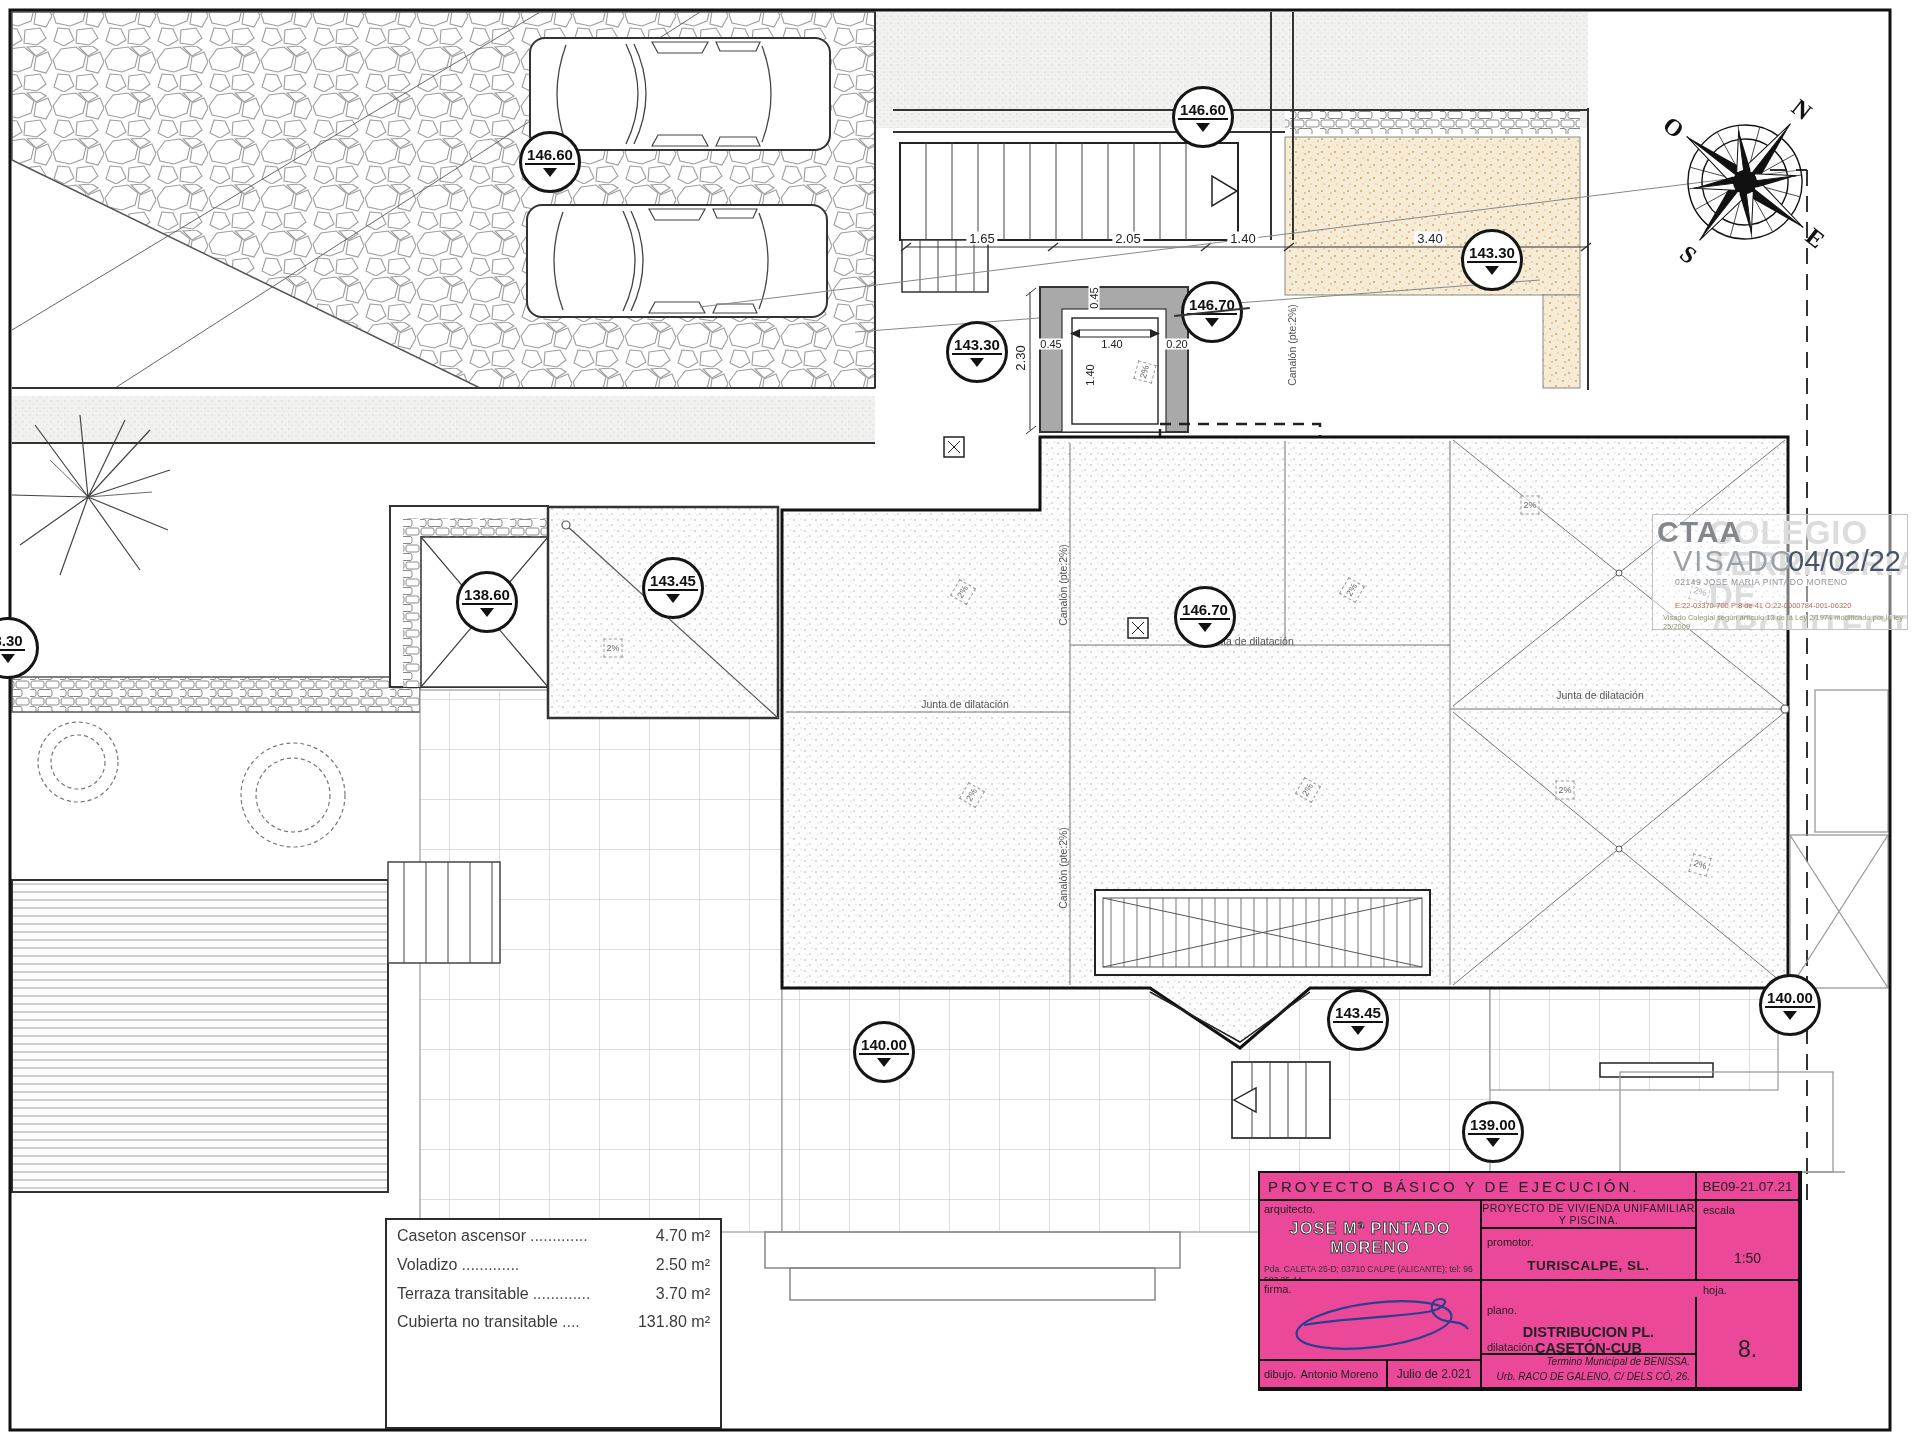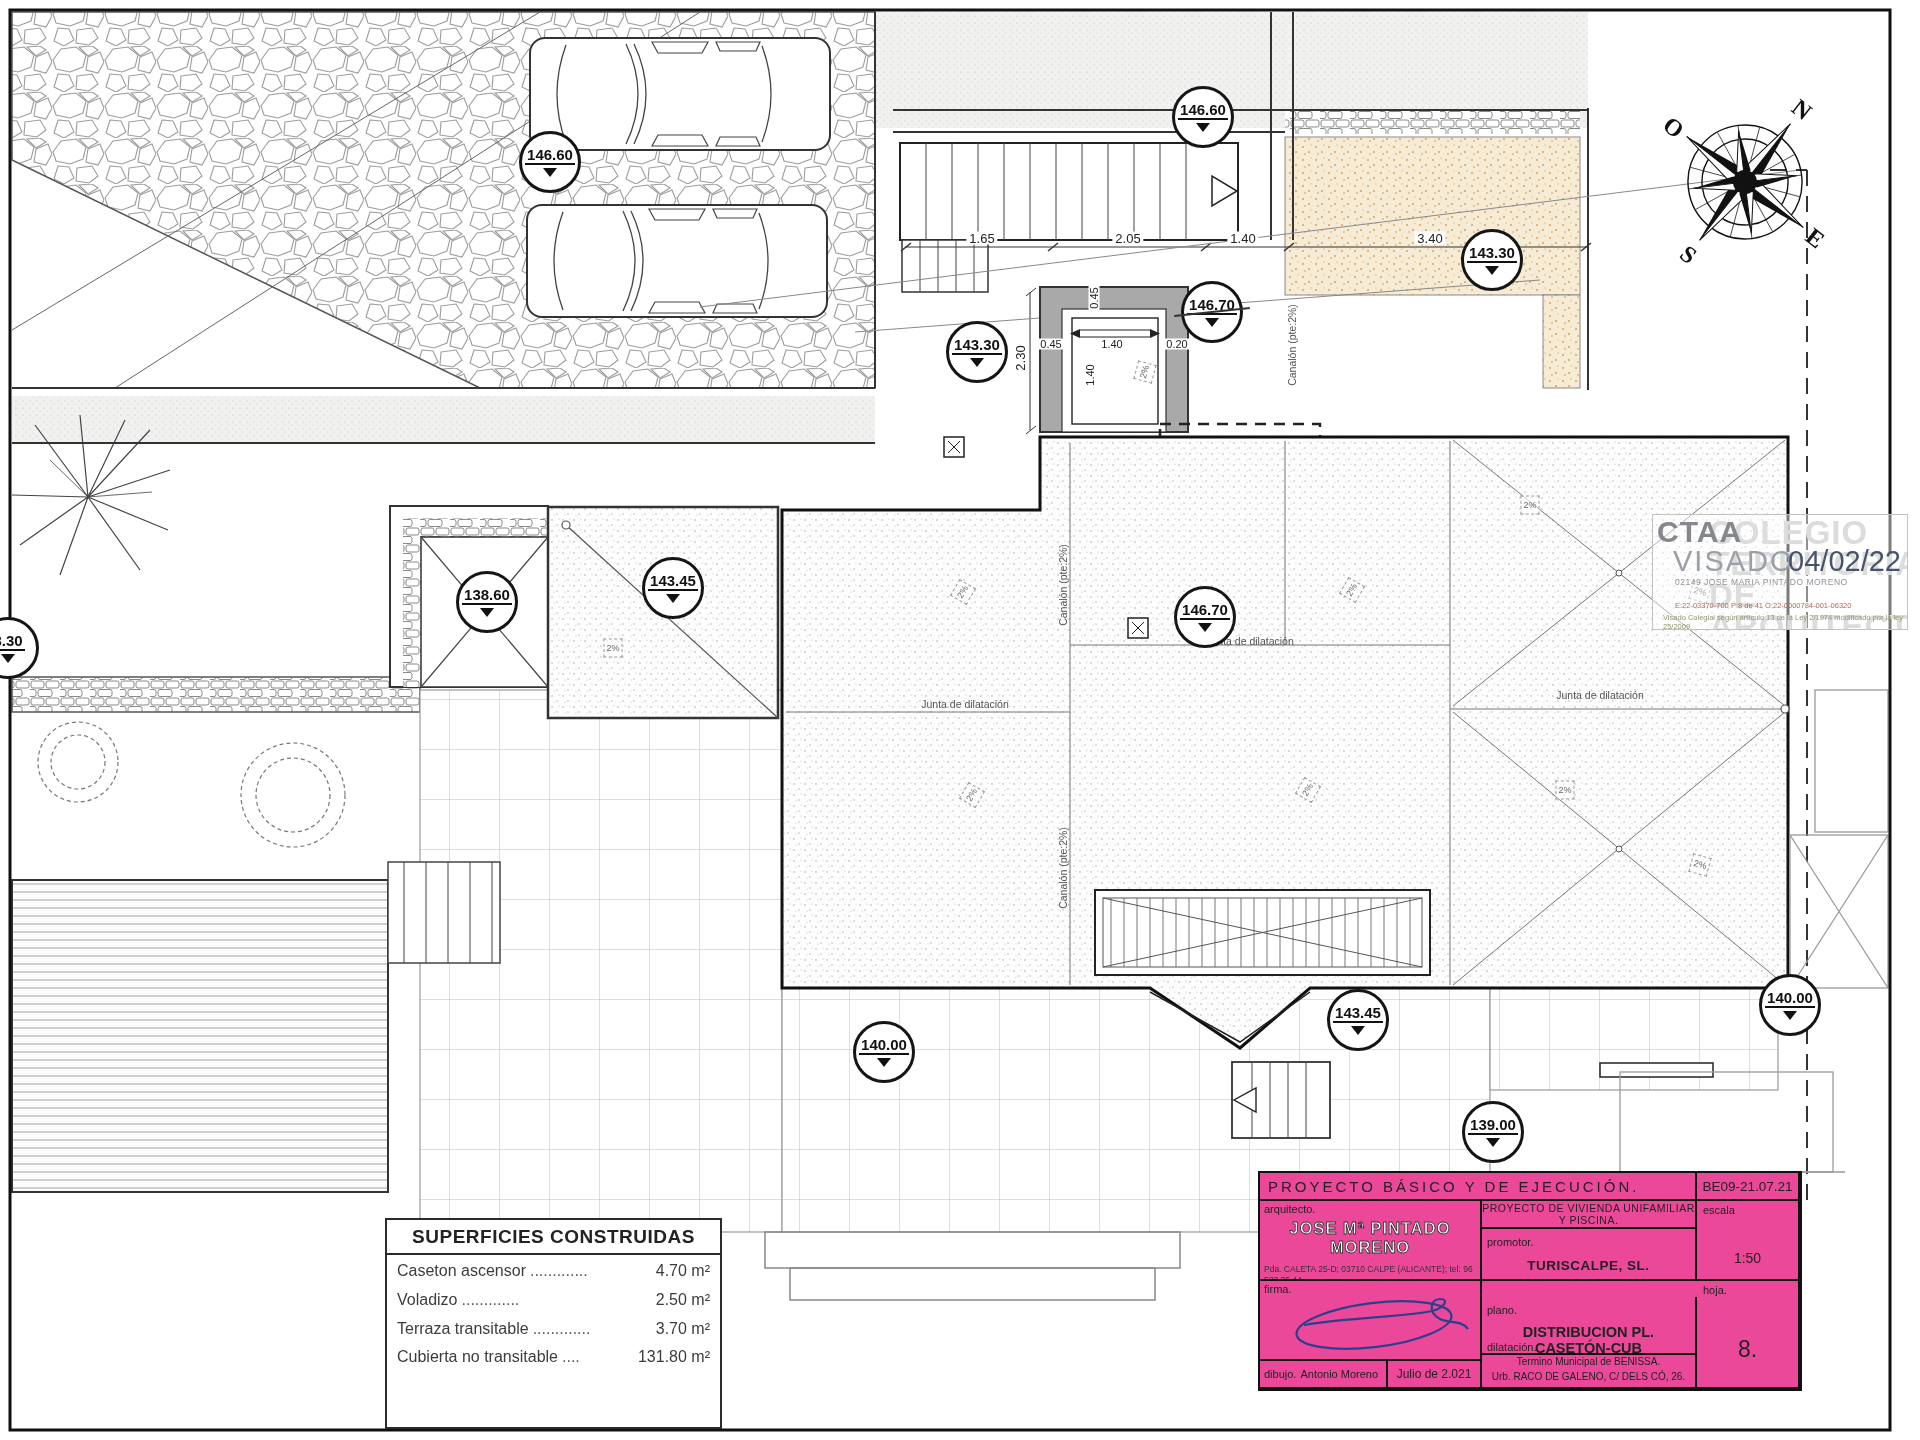--- a/index.html
+++ b/index.html
@@ -67,21 +67,21 @@
   .arch-addr{font-size:8.5px;color:#333;margin-top:7px;line-height:1.35;}
   .c-firma{left:0;top:108px;width:222px;height:80px;padding:2px 4px;}
   .c-dib{left:0;top:188px;width:128px;height:28px;border-bottom:none;display:flex;align-items:center;padding-left:4px;gap:4px;font-size:11px;}
   .c-date{left:128px;top:188px;width:94px;height:28px;border-bottom:none;display:flex;align-items:center;justify-content:center;font-size:12px;}
   .c-proj{left:222px;top:28px;width:215px;height:28px;display:flex;align-items:center;justify-content:center;font-size:10.5px;letter-spacing:.5px;text-align:center;}
   .c-prom{left:222px;top:56px;width:215px;height:52px;padding:3px 5px;}
   .prom-name{text-align:center;font-size:13.5px;font-weight:700;margin-top:8px;letter-spacing:.5px;}
   .c-plano{left:222px;top:108px;width:215px;height:58px;padding:3px 5px;margin-top:16px;}
   .plano-name{text-align:center;font-size:14.5px;font-weight:700;margin-top:6px;}
   .c-sit{left:222px;top:166px;width:215px;height:50px;border-bottom:none;padding:2px 5px;font-size:10px;}
-  .sit-lines{text-align:center;line-height:1.5;margin-top:1px;}
+  .sit-lines{text-align:right;line-height:1.5;margin-top:1px;font-style:italic;}
   .c-esc{left:437px;top:28px;width:103px;height:80px;border-right:none;padding:3px 6px;font-size:12px;}
   .esc-val{text-align:center;font-size:14px;margin-top:34px;}
   .c-hoja{left:437px;top:108px;width:103px;height:108px;border-right:none;border-bottom:none;padding:3px 6px;font-size:12px;}
   .hoja-val{text-align:center;font-size:23px;margin-top:40px;}
 </style>
 </head>
 <body>
 
 <div class="sheet">
 
@@ -412,21 +412,20 @@
   </div>
   <div class="vis-ctaa">CTAA</div>
   <div class="vis-word">VISADO</div>
   <div class="vis-date">04/02/22</div>
   <div class="vis-holder">02149  JOSE MARIA PINTADO MORENO</div>
   <div class="vis-refs">E:22-03370-700      P:8 de 41      O:22-0000784-001-06320</div>
   <div class="vis-legal">Visado Colegial según artículo 13 de la Ley 2/1974 modificado por la ley 25/2009</div>
 </div>
 
 <div class="sup">
-  <div class="sup-head">SUPERFICIES CONSTRUIDAS</div>
   <div class="sup-row">
         <span class="rl">Caseton ascensor</span>
         <span class="rd">.............</span>
         <span class="rv">4.70 m²</span>
       </div>
   <div class="sup-row">
         <span class="rl">Voladizo</span>
         <span class="rd">.............</span>
         <span class="rv">2.50 m²</span>
       </div>

